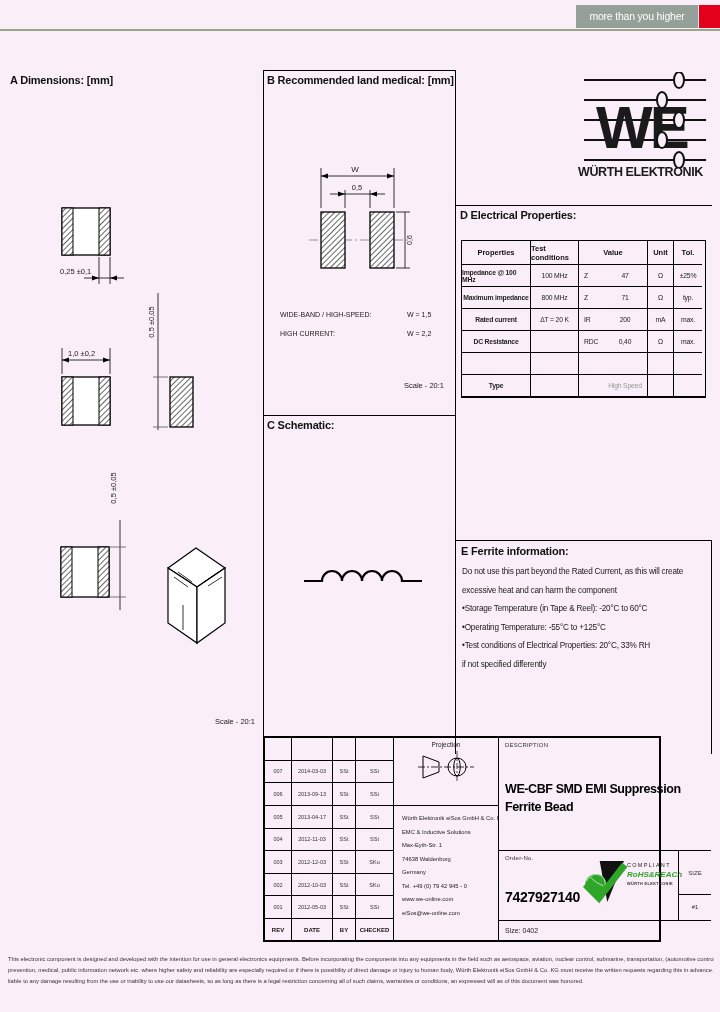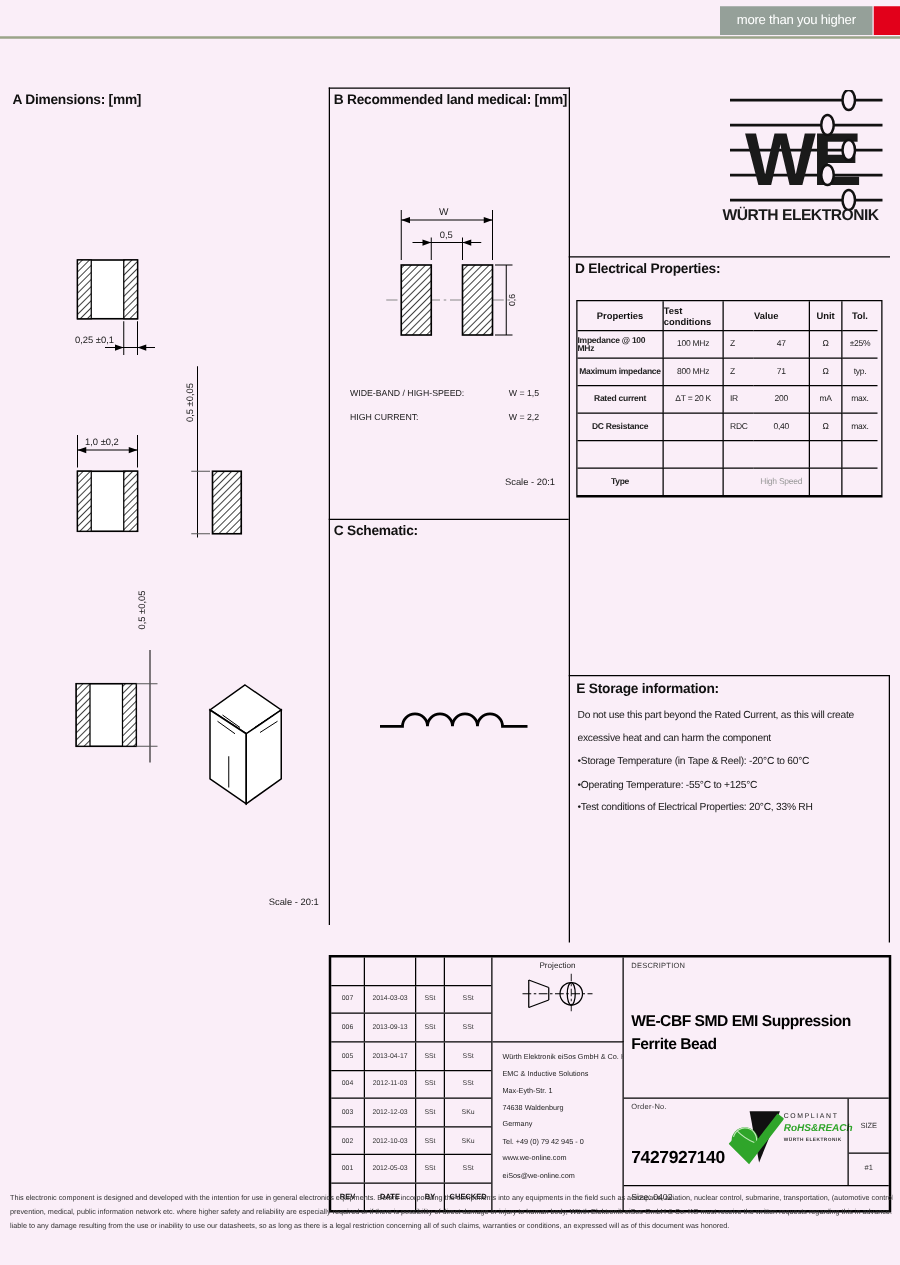--- a/index.html
+++ b/index.html
@@ -21,21 +21,21 @@
   .dt-row{display:grid;grid-template-columns:69px 48px 24px 45px 26px 28px;height:22px;}
   .dt-row .c{border-top:1px solid #000;font-size:6.8px;letter-spacing:-0.2px;display:flex;align-items:center;justify-content:center;overflow:hidden;color:#222;}
   .dt-row .c:nth-child(1){font-weight:bold;}
   .dt-row .c:nth-child(1),.dt-row .c:nth-child(2),.dt-row .c:nth-child(4),.dt-row .c:nth-child(5){border-right:1px solid #000;}
   .dt-row .c:nth-child(3){justify-content:flex-start;padding-left:5px;}
   .dt-row:last-child .c:nth-child(4){color:#999;}
   
   .ebox{position:absolute;left:455px;top:540px;width:257px;height:214px;border:1px solid #000;border-bottom:none;box-sizing:border-box;}
   .ebox .body{position:absolute;left:6px;top:22px;width:246px;font-size:8.2px;line-height:18.5px;letter-spacing:-0.2px;color:#1a1a1a;white-space:nowrap;}
   
-  .tblock{position:absolute;left:263px;top:764px;width:450px;height:206px;border:2px solid #000;box-sizing:border-box;padding-left:35px;}
+  .tblock{position:absolute;left:263px;top:736px;width:398px;height:206px;border:2px solid #000;box-sizing:border-box;padding-left:35px;}
   .revtbl{position:absolute;left:0;top:0;width:129px;height:202px;border-right:1px solid #000;box-sizing:border-box;display:flex;flex-direction:column;}
   .revrows{flex:1;display:flex;flex-direction:column;}
   .rev-row{flex:1;display:grid;grid-template-columns:27px 41px 23px 1fr;}
   .rev-row + .rev-row{border-top:1px solid #000;}
   .rev-row .c{border-right:1px solid #000;font-size:5.5px;color:#333;display:flex;align-items:center;justify-content:center;overflow:hidden;}
   .rev-row .c:last-child{border-right:none;}
   .rev-foot{height:21px;border-top:1px solid #000;display:grid;grid-template-columns:27px 41px 23px 1fr;}
   .rev-foot .c{border-right:1px solid #000;font-size:6px;font-weight:bold;display:flex;align-items:center;justify-content:center;}
   .rev-foot .c:last-child{border-right:none;}
   .projcell{position:absolute;left:129px;top:0;width:105px;height:68px;border-right:1px solid #000;border-bottom:1px solid #000;box-sizing:border-box;text-align:center;}
@@ -74,21 +74,21 @@
   <div class="line" style="left:263px;top:70px;width:1px;height:670px;"></div>
   <div class="line" style="left:455px;top:70px;width:1px;height:470px;"></div>
   <div class="line" style="left:263px;top:70px;width:193px;height:1px;"></div>
   <div class="line" style="left:263px;top:415px;width:192px;height:1px;"></div>
   <div class="line" style="left:455px;top:205px;width:257px;height:1px;"></div>
 
   <div class="sec-title" style="left:10px;top:74px;">A Dimensions: [mm]</div>
   <div class="sec-title" style="left:267px;top:74px;">B Recommended land medical: [mm]</div>
   <div class="sec-title" style="left:267px;top:419px;">C Schematic:</div>
   <div class="sec-title" style="left:460px;top:209px;">D Electrical Properties:</div>
-  <div class="sec-title" style="left:461px;top:545px;">E Storage information:</div>
+  <div class="sec-title" style="left:461px;top:545px;">E Ferrite information:</div>
 
   <svg class="abs" style="left:572px;top:72px;" width="146" height="96" viewBox="0 0 146 96">
     <g stroke="#111" stroke-width="2.2">
       <line x1="12" y1="8" x2="134" y2="8"></line>
       <line x1="12" y1="28" x2="134" y2="28"></line>
       <line x1="12" y1="48" x2="134" y2="48"></line>
       <line x1="12" y1="68" x2="134" y2="68"></line>
       <line x1="12" y1="88" x2="134" y2="88"></line>
     </g>
     <text x="24" y="76" font-size="60" font-weight="bold" letter-spacing="-3" fill="#e2001a">WE</text>
@@ -270,20 +270,21 @@
       </div>
   </div>
 
   <div class="ebox">
     <div class="body">
         <div>Do not use this part beyond the Rated Current, as this will create</div>
         <div>excessive heat and can harm the component</div>
         <div>•Storage Temperature (in Tape &amp; Reel): -20°C to 60°C</div>
         <div>•Operating Temperature: -55°C to +125°C</div>
         <div>•Test conditions of Electrical Properties: 20°C, 33% RH</div>
+        <div>  if not specified differently</div>
       </div>
   </div>
 
   <div class="tblock">
     <div class="revtbl">
       <div class="revrows">
           <div class="rev-row">
             <div class="c"></div>
             <div class="c"></div>
             <div class="c"></div>

